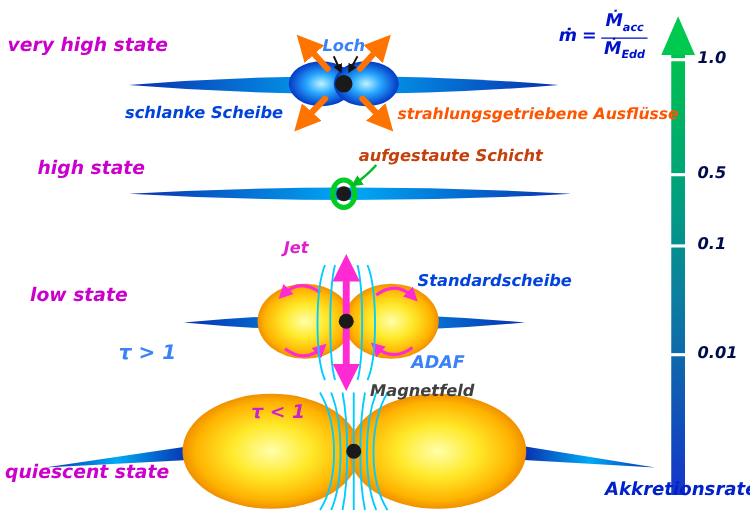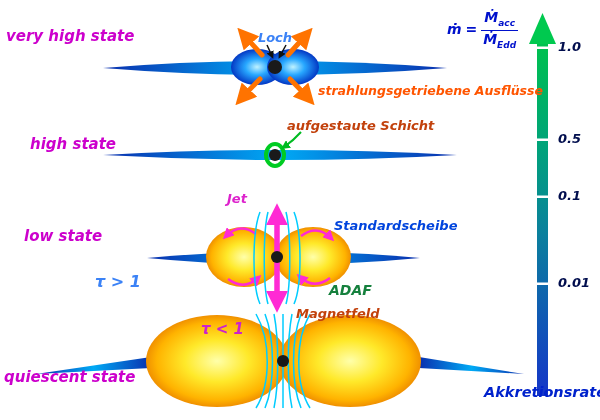--- a/index.html
+++ b/index.html
@@ -9,25 +9,25 @@
   .lbl{position:absolute;font-style:italic;font-weight:bold;white-space:nowrap;line-height:1.1;}
   .state{color:#cc00cc;font-size:15px;}
   .lbl-loch{left:252px;top:31px;width:46px;text-align:center;color:#3b82f6;font-size:13px;}
   .lbl-schlanke{left:100px;top:84px;color:#0044dd;font-size:13px;}
   .lbl-ausfluesse{left:318px;top:84px;color:#ff5500;font-size:12.5px;}
   .lbl-schicht{left:287px;top:119px;color:#c2410c;font-size:13px;}
   .lbl-jet{left:227px;top:192px;color:#dd22cc;font-size:13px;}
   .lbl-standard{left:334px;top:219px;color:#0044dd;font-size:13px;}
   .lbl-taugt{left:95px;top:273px;color:#3b82f6;font-size:16px;}
   .lbl-tault{left:201px;top:285px;color:#cc22cc;font-size:15px;margin-top:36px;}
-  .lbl-adaf{left:329px;top:283px;color:#15803d;font-size:14px;}
-  .lbl-magnetfeld{left:296px;top:307px;color:#c2410c;font-size:13px;}
+  .lbl-adaf{left:329px;top:283px;color:#3b82f6;font-size:14px;}
+  .lbl-magnetfeld{left:296px;top:307px;color:#404040;font-size:13px;}
   .lbl-akkretion{left:484px;top:385px;color:#0022cc;font-size:14.5px;}
   .pos-state-vh{left:6px;top:28px;}
-  .pos-state-h{left:30px;top:136px;}
+  .pos-state-h{left:30px;top:126px;}
   .pos-state-l{left:24px;top:228px;}
   .pos-state-q{left:4px;top:329px;margin-top:40px;}
   .tick{position:absolute;left:558px;color:#000d4d;font-style:italic;font-weight:bold;font-size:13px;}
   .tick-0{top:39px;}
   .tick-1{top:131px;}
   .tick-2{top:188px;}
   .tick-3{top:275px;}
   .formula{left:447px;top:10px;color:#0011cc;font-size:14px;display:flex;align-items:center;gap:4px;}
   .frac{display:inline-flex;flex-direction:column;align-items:center;}
   .frac .num{border-bottom:1.5px solid #0011cc;padding:0 3px 1px 3px;}
@@ -153,20 +153,21 @@
       <rect x="535" y="282.5" width="15" height="2.5" fill="#ffffff"></rect>
     </g>
   </svg>
 
   <span class="lbl state pos-state-vh">very high state</span>
   <span class="lbl state pos-state-h">high state</span>
   <span class="lbl state pos-state-l">low state</span>
   <span class="lbl state pos-state-q">quiescent state</span>
 
   <span class="lbl lbl-loch">Loch</span>
+  <span class="lbl lbl-schlanke">schlanke Scheibe</span>
   <span class="lbl lbl-ausfluesse">strahlungsgetriebene Ausflüsse</span>
   <span class="lbl lbl-schicht">aufgestaute Schicht</span>
   <span class="lbl lbl-jet">Jet</span>
   <span class="lbl lbl-standard">Standardscheibe</span>
   <span class="lbl lbl-taugt">τ &gt; 1</span>
   <span class="lbl lbl-tault">τ &lt; 1</span>
   <span class="lbl lbl-adaf">ADAF</span>
   <span class="lbl lbl-magnetfeld">Magnetfeld</span>
   <span class="lbl lbl-akkretion">Akkretionsrate</span>
 

